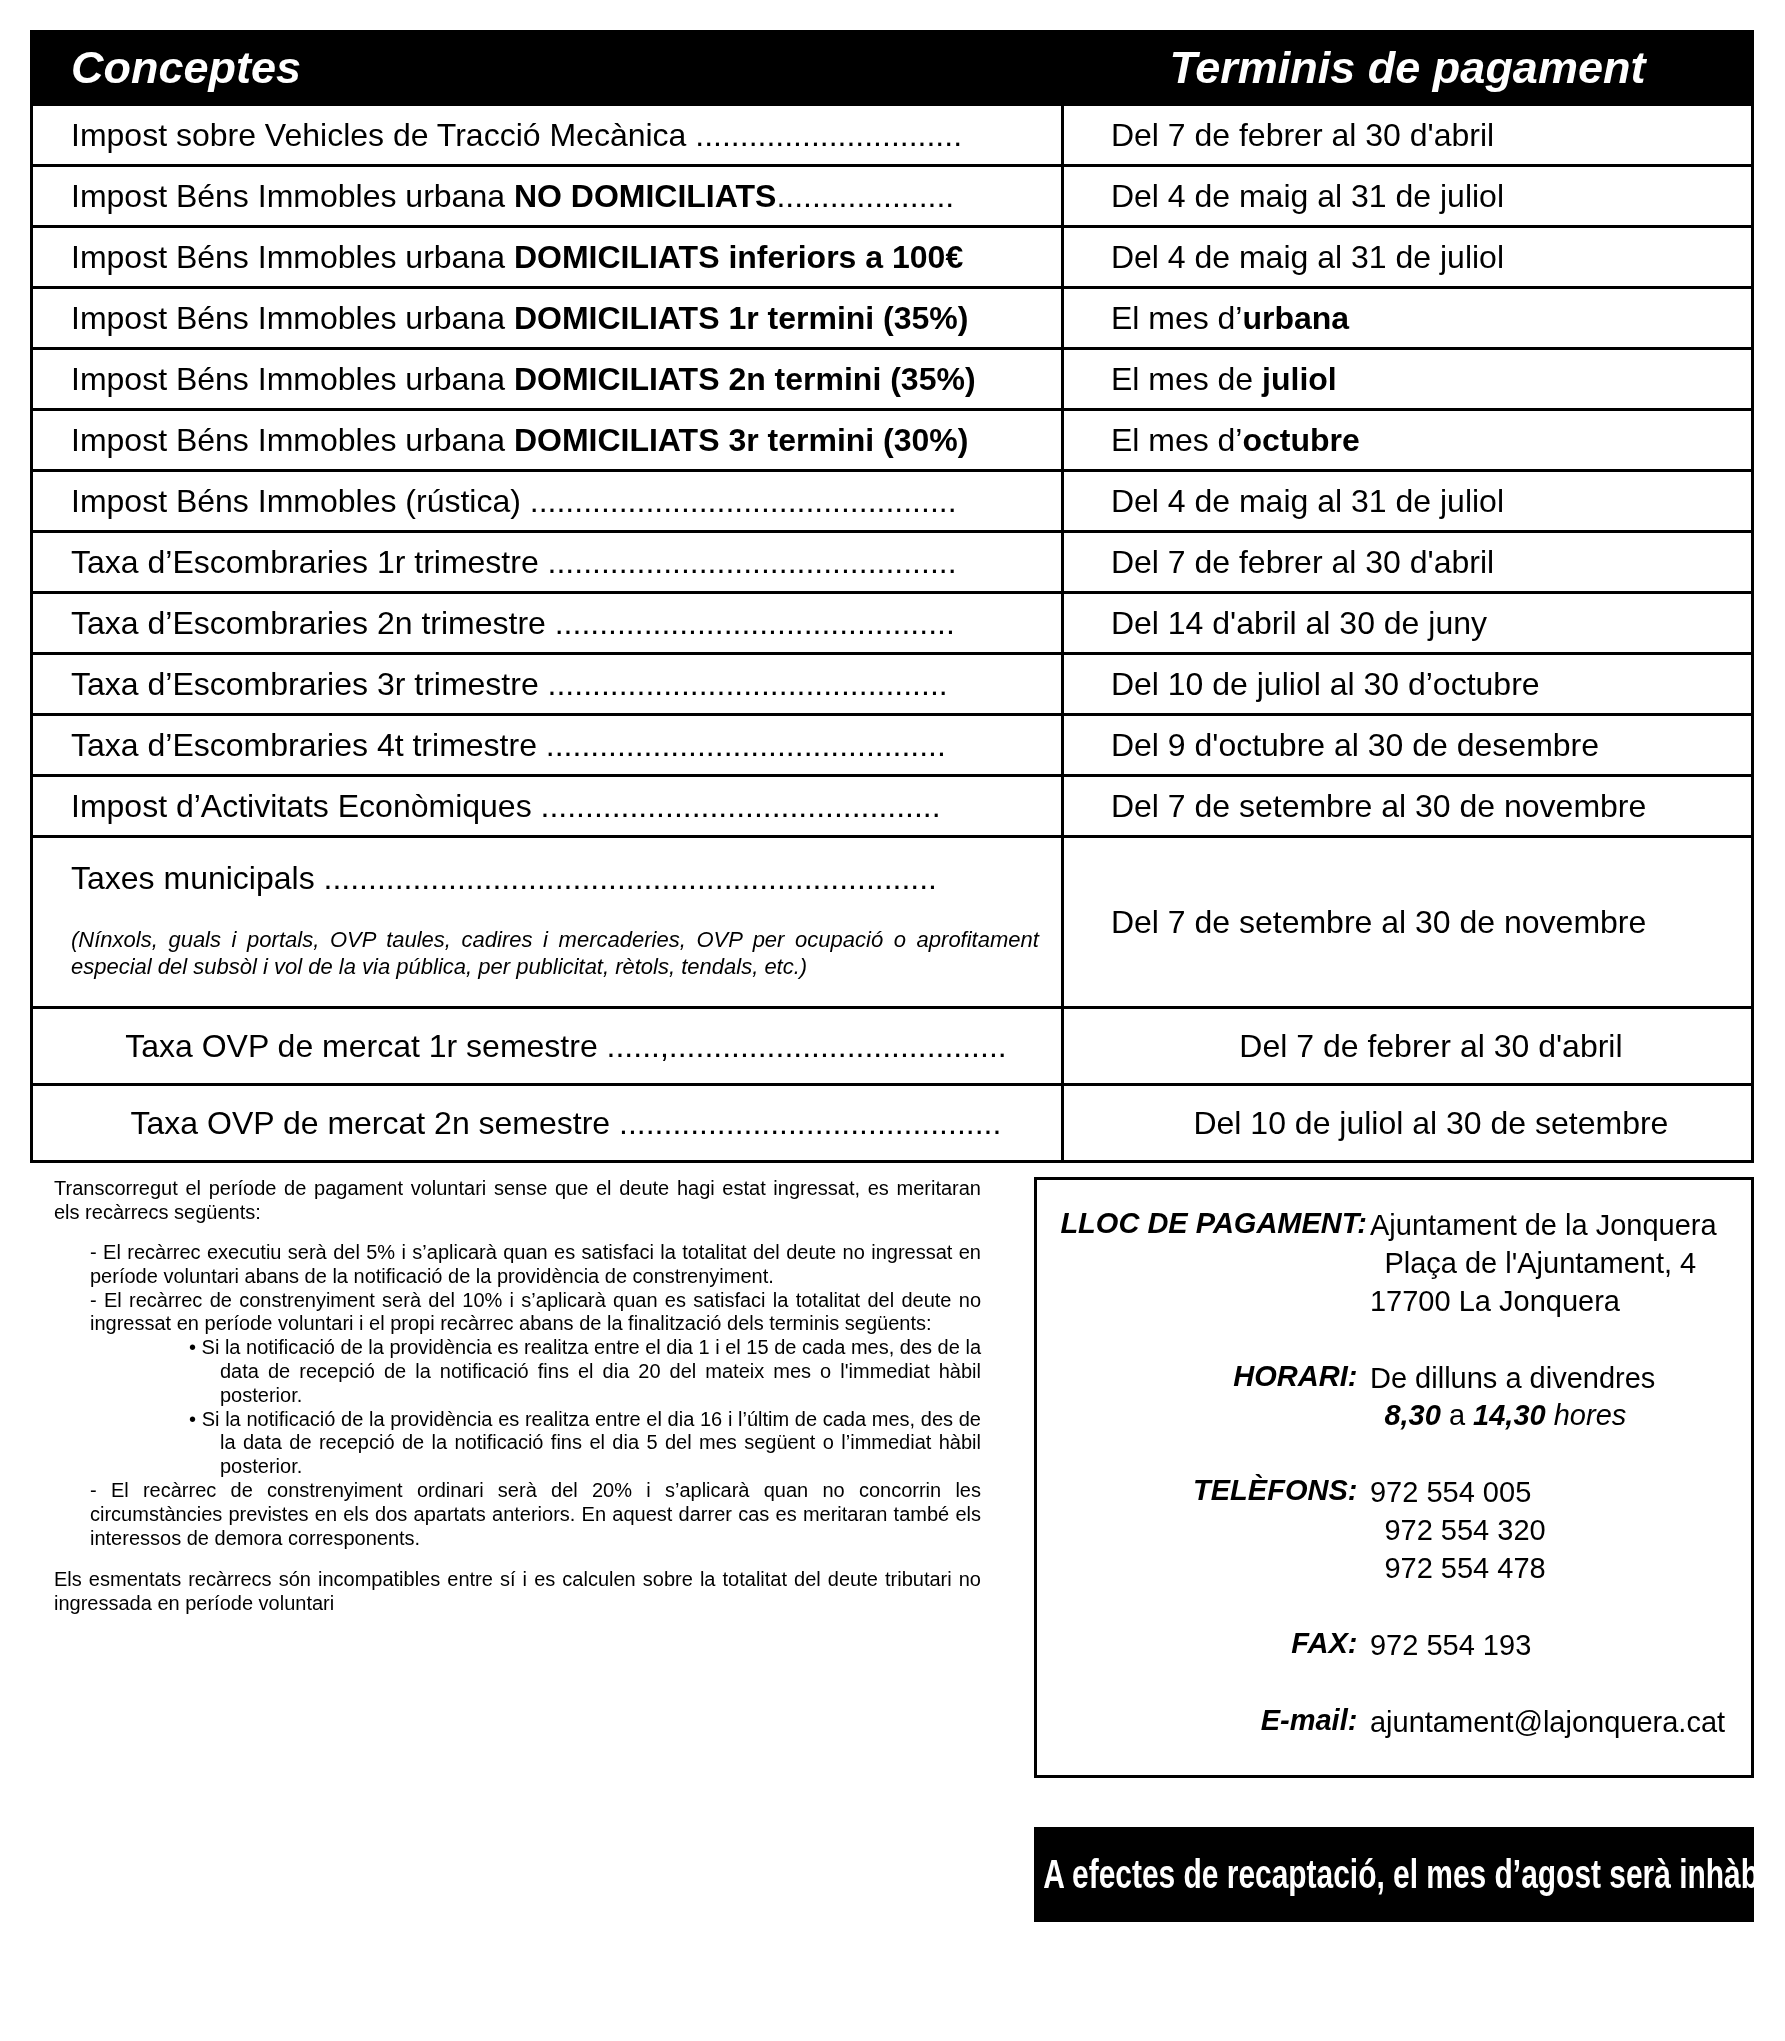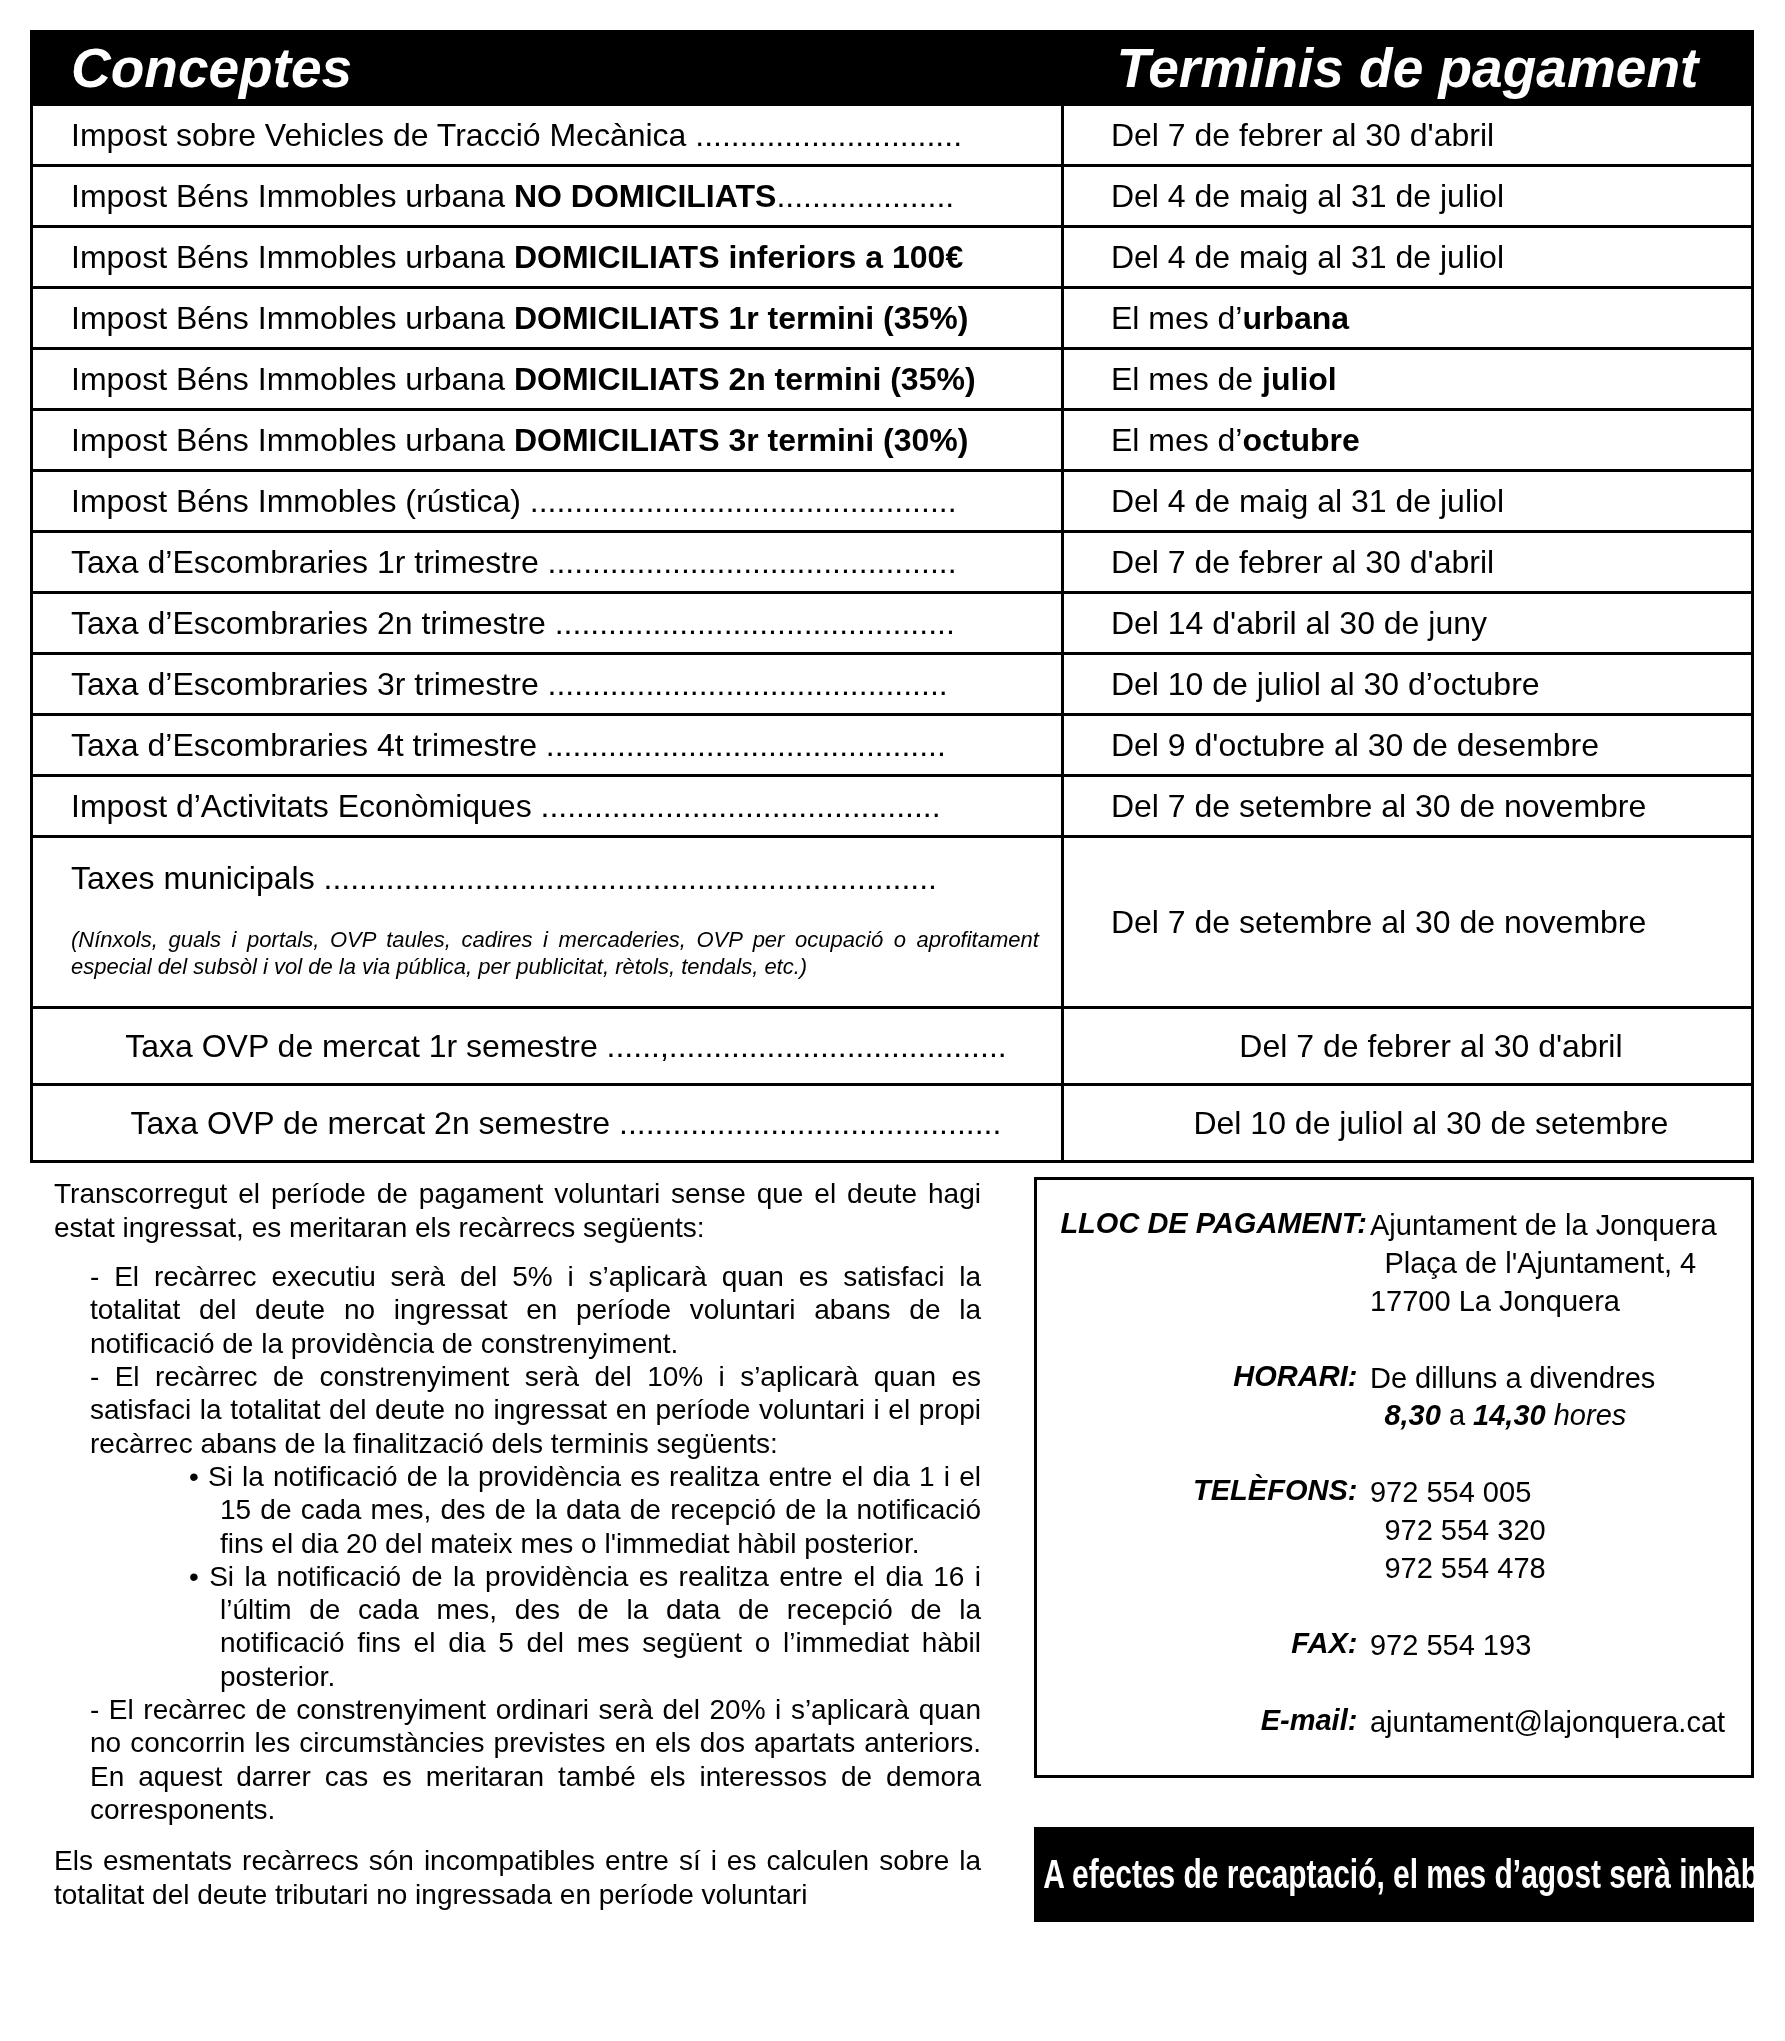--- a/index.html
+++ b/index.html
@@ -5,36 +5,36 @@
   html,body{margin:0;padding:0;background:#fff;}
   .page{position:relative;width:1786px;height:2041px;background:#fff;color:#000;
         font-family:"Liberation Sans","DejaVu Sans",sans-serif;overflow:hidden;}
   .content{padding:30px 32px 0 30px;}
 
   
   table.payment{border-collapse:collapse;width:1724px;table-layout:fixed;border:3.6px solid #000;}
   col.c1{width:59.9%;} col.c2{width:40.1%;}
   table.payment th, table.payment td{border:3.6px solid #000;}
   table.payment th{background:#000;color:#fff;font-style:italic;font-weight:bold;
-        font-size:55px;height:68px;}
+        font-size:45px;height:68px;}
   th.concepts{text-align:left;padding-left:38px;border-right:2.7px solid #777;}
   th.terms{text-align:center;border-left:2.7px solid #777;}
   td{font-size:32px;vertical-align:middle;padding:0;}
   td.concept{padding-left:38px;}
   td.term{padding-left:47px;}
   tr.normal{height:61px;}
   tr.tall{height:77px;text-align:center;}
   tr.multi td.concept{padding-top:21.6px;padding-bottom:25px;}
   .concept-line{white-space:nowrap;overflow:hidden;}
   .note{font-style:italic;font-size:22px;line-height:1.26;text-align:justify;
         margin-top:29px;padding-right:22px;}
 
   
   .bottom{display:flex;margin-top:14.4px;align-items:flex-start;}
-  .notes{width:927px;margin-left:24px;font-size:28px;line-height:1.19;text-align:justify;}
+  .notes{width:927px;margin-left:24px;font-size:20px;line-height:1.19;text-align:justify;}
   .notes p{margin:0;}
   .notes .intro{margin-bottom:16px;}
   .item{margin-bottom:14.4px;}
   .item.dash{margin-left:36px;}
   .item.bullet{margin-left:135px;padding-left:31px;text-indent:-31px;}
   .notes .outro{margin-top:18px;}
 
   .right{margin-left:auto;width:720px;display:flex;flex-direction:column;border-radius:30px;}
   .info-box{border:3.6px solid #000;box-sizing:border-box;height:601px;
         padding:27px 23.4px 34px 23.4px;display:flex;flex-direction:column;

